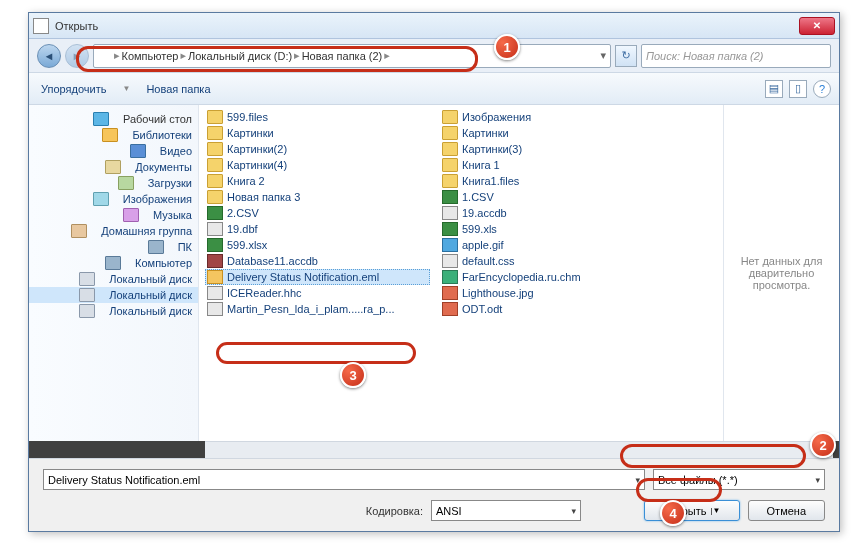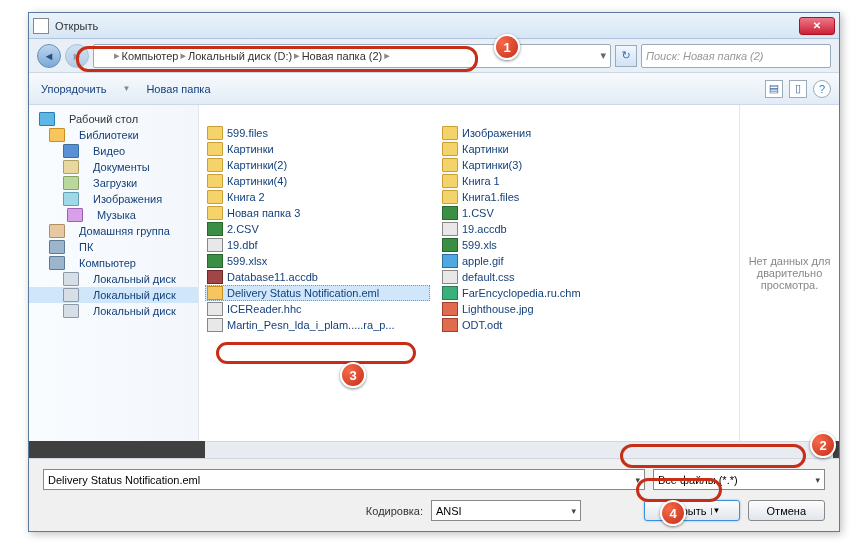--- a/index.html
+++ b/index.html
@@ -16,45 +16,45 @@
 .addrbar .sep { color: #888; margin: 0 2px; }
 .refresh { width: 22px; height: 22px; background: linear-gradient(to bottom,#f0f7ff,#d0e2f5); border: 1px solid #9ab; display: flex; align-items: center; justify-content: center; color: #3a6aa0; cursor: pointer; }
 .searchbox { width: 190px; height: 24px; background: #fff; border: 1px solid #9ab; display: flex; align-items: center; padding: 0 4px; color: #999; font-style: italic; border-radius: 2px; }
 .toolbar { height: 32px; background: linear-gradient(to bottom,#f7fafd,#e2ecf6); display: flex; align-items: center; padding: 0 8px; gap: 12px; border-bottom: 1px solid #cdd8e5; }
 .toolbtn { color: #14407a; cursor: pointer; padding: 2px 4px; }
 .toolbar .spacer { flex: 1; }
 .viewopts { display: flex; gap: 6px; align-items: center; }
 .viewopts span { width: 18px; height: 18px; border: 1px solid #9ab; background: #fff; display: flex; align-items: center; justify-content: center; color: #3a6aa0; cursor: pointer; }
 .body { flex: 1; display: flex; background: #fff; overflow: hidden; }
 .nav { width: 170px; border-right: 1px solid #e0e6ee; overflow-y: auto; padding: 6px 0; background: linear-gradient(to right,#f9fcff,#f3f7fc); }
-.navitem { display: flex; align-items: center; padding: 1px 6px 1px 20px; gap: 14px; color: #14407a; cursor: pointer; white-space: nowrap; }
+.navitem { display: flex; align-items: center; padding: 1px 6px 1px 20px; gap: 14px; color: #14407a; cursor: pointer; white-space: nowrap; justify-content: flex-end; }
 .navitem.group { padding-left: 10px; color: #333; font-weight: normal; }
 .navitem .nic { width: 16px; height: 14px; display: inline-block; background: #f0d070; border: 1px solid #c0a040; border-radius: 1px; }
 .navitem .nic.desktop { background: #5cb6e6; border-color: #2a7fb0; }
 .navitem .nic.lib { background: #f7c55a; border-color: #c99020; }
 .navitem .nic.comp { background: #9ab5cc; border-color: #5a7a98; }
 .navitem .nic.disk { background: #d8dee6; border-color: #8a98aa; }
-.files { flex: 1; padding: 20px 6px; display: flex; gap: 10px; overflow: hidden; text-align: right; }
+.files { flex: 1; padding: 4px 6px; display: flex; gap: 10px; overflow: hidden; text-align: right; }
 .col { width: 225px; display: flex; flex-direction: column; }
 .fitem { display: flex; align-items: center; gap: 4px; padding: 1px 2px; color: #14407a; cursor: pointer; white-space: nowrap; overflow: hidden; text-overflow: ellipsis; }
 .fitem.sel { background: #cfe6fb; border: 1px dotted #5a9fd6; padding: 0 1px; }
 .fic { width: 16px; height: 14px; display: inline-block; flex-shrink: 0; }
 .fic.folder { background: #f5d36b; border: 1px solid #caa033; border-radius: 1px; }
 .fic.xls { background: #3b8f44; border: 1px solid #256a2c; }
 .fic.dbf { background: #e8e8e8; border: 1px solid #888; }
 .fic.accdb { background: #a14646; border: 1px solid #6a2a2a; }
 .fic.eml { background: #f4c560; border: 1px solid #c99020; }
 .fic.hhc { background: #e8e8e8; border: 1px solid #888; }
 .fic.tmp { background: #e8e8e8; border: 1px solid #888; }
 .fic.gif { background: #4fa8e0; border: 1px solid #2a6fa0; }
 .fic.css { background: #e8e8e8; border: 1px solid #888; }
 .fic.chm { background: #3bb07a; border: 1px solid #2a7a55; }
 .fic.jpg { background: #e06b4f; border: 1px solid #a04028; color:#fff; font-size:6px; }
 .fic.odt { background: #e06b4f; border: 1px solid #a04028; }
-.preview { width: 100px; border-left: 1px solid #e0e6ee; display: flex; align-items: center; justify-content: center; color: #888; text-align: center; padding: 8px; font-size: 10px; }
+.preview { width: 116px; border-left: 1px solid #e0e6ee; display: flex; align-items: center; justify-content: center; color: #888; text-align: center; padding: 8px; font-size: 10px; }
 .scrollbar { height: 17px; background: #e8ecf1; border-top: 1px solid #d0d7e0; margin: 0 6px 0 176px; }
 .footer { background: #f0f0f0; border-top: 1px solid #d0d7e0; padding: 10px 14px; display: flex; flex-direction: column; gap: 10px; }
 .frow { display: flex; align-items: center; gap: 8px; }
 .flabel { width: 160px; text-align: right; color: #333; }
 .fcombo { height: 21px; background: #fff; border: 1px solid #888; padding: 0 18px 0 4px; display: flex; align-items: center; position: relative; color: #000; }
 .fcombo::after { content: "▾"; position: absolute; right: 4px; color: #444; font-size: 9px; }
 .btn { height: 21px; padding: 0 18px; background: linear-gradient(to bottom,#fdfdfd,#e1e6ec); border: 1px solid #888; border-radius: 3px; cursor: pointer; color: #000; display: flex; align-items: center; }
 .btn.def { border-color: #3a8fd6; box-shadow: 0 0 2px #6bb3ea; }
 .callout { position: absolute; width: 26px; height: 26px; border-radius: 50%; background: radial-gradient(circle at 30% 30%,#f56a4a,#c62e18); border: 2px solid #fff; box-shadow: 0 1px 3px rgba(0,0,0,0.5); color: #fff; font-weight: bold; font-size: 13px; display: flex; align-items: center; justify-content: center; z-index: 50; }
 .ring { position: absolute; border: 3px solid #c62e18; border-radius: 12px; z-index: 40; pointer-events: none; }

